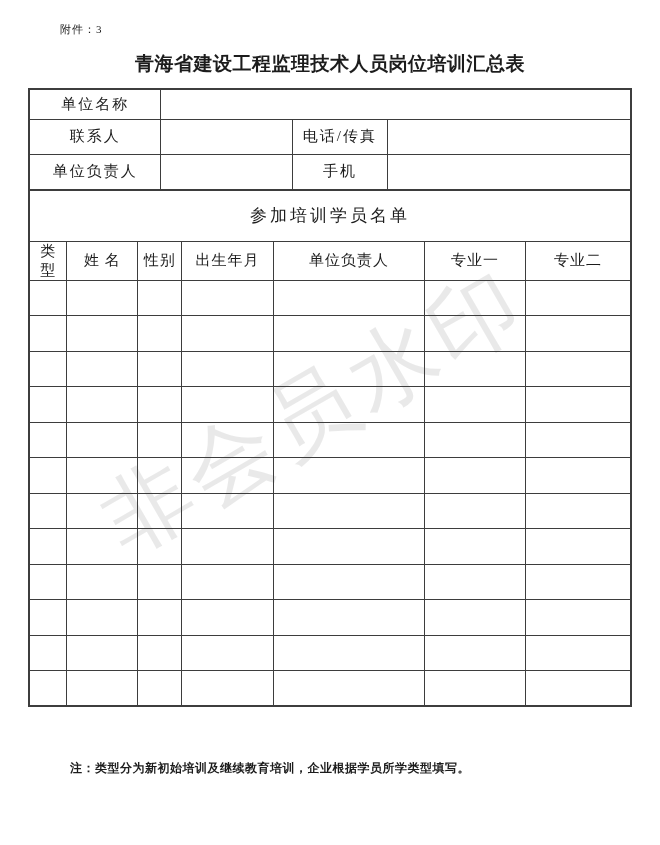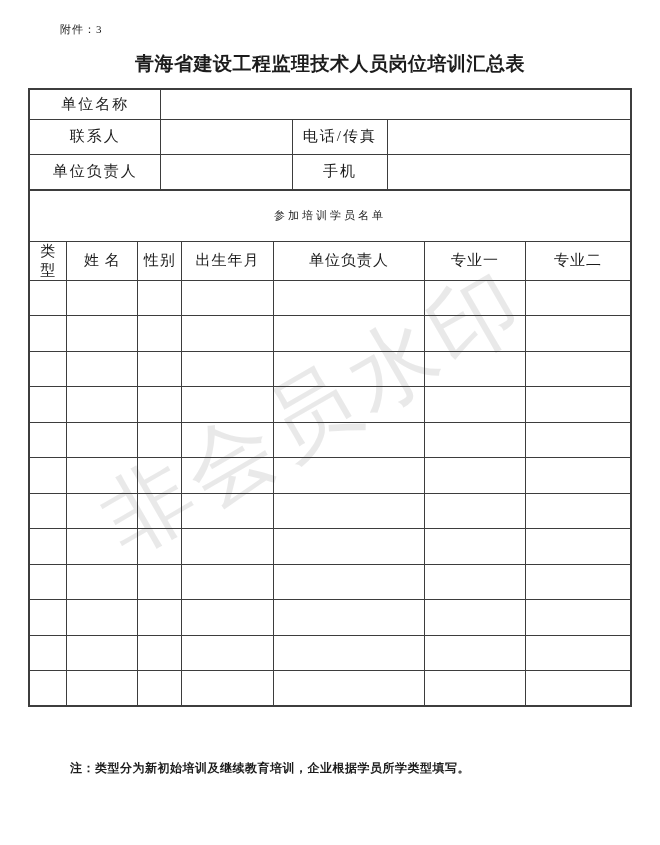--- a/index.html
+++ b/index.html
@@ -77,21 +77,21 @@
     padding-left: 38px;
   }
   #trainee-table {
     border: 2px solid #3d3d3d;
     border-top-width: 1px;
   }
   #info-table tr { height: 35px; }
   #info-table tr.first { height: 30px; }
   .lbl { letter-spacing: 2px; }
   .banner-row { height: 51px; }
-  .banner-cell { letter-spacing: 3px; font-size: 11px; }
+  .banner-cell { letter-spacing: 3px; font-size: 17px; }
   .header-row { height: 35px; margin-top: 44px; }
   .header-row th { letter-spacing: 1px; }
   #trainee-table tbody tr { height: 35.5px; }
   .note {
     position: absolute;
     left: 70px;
     top: 760px;
     font-size: 12px;
     font-weight: bold;
     letter-spacing: 0.5px;

